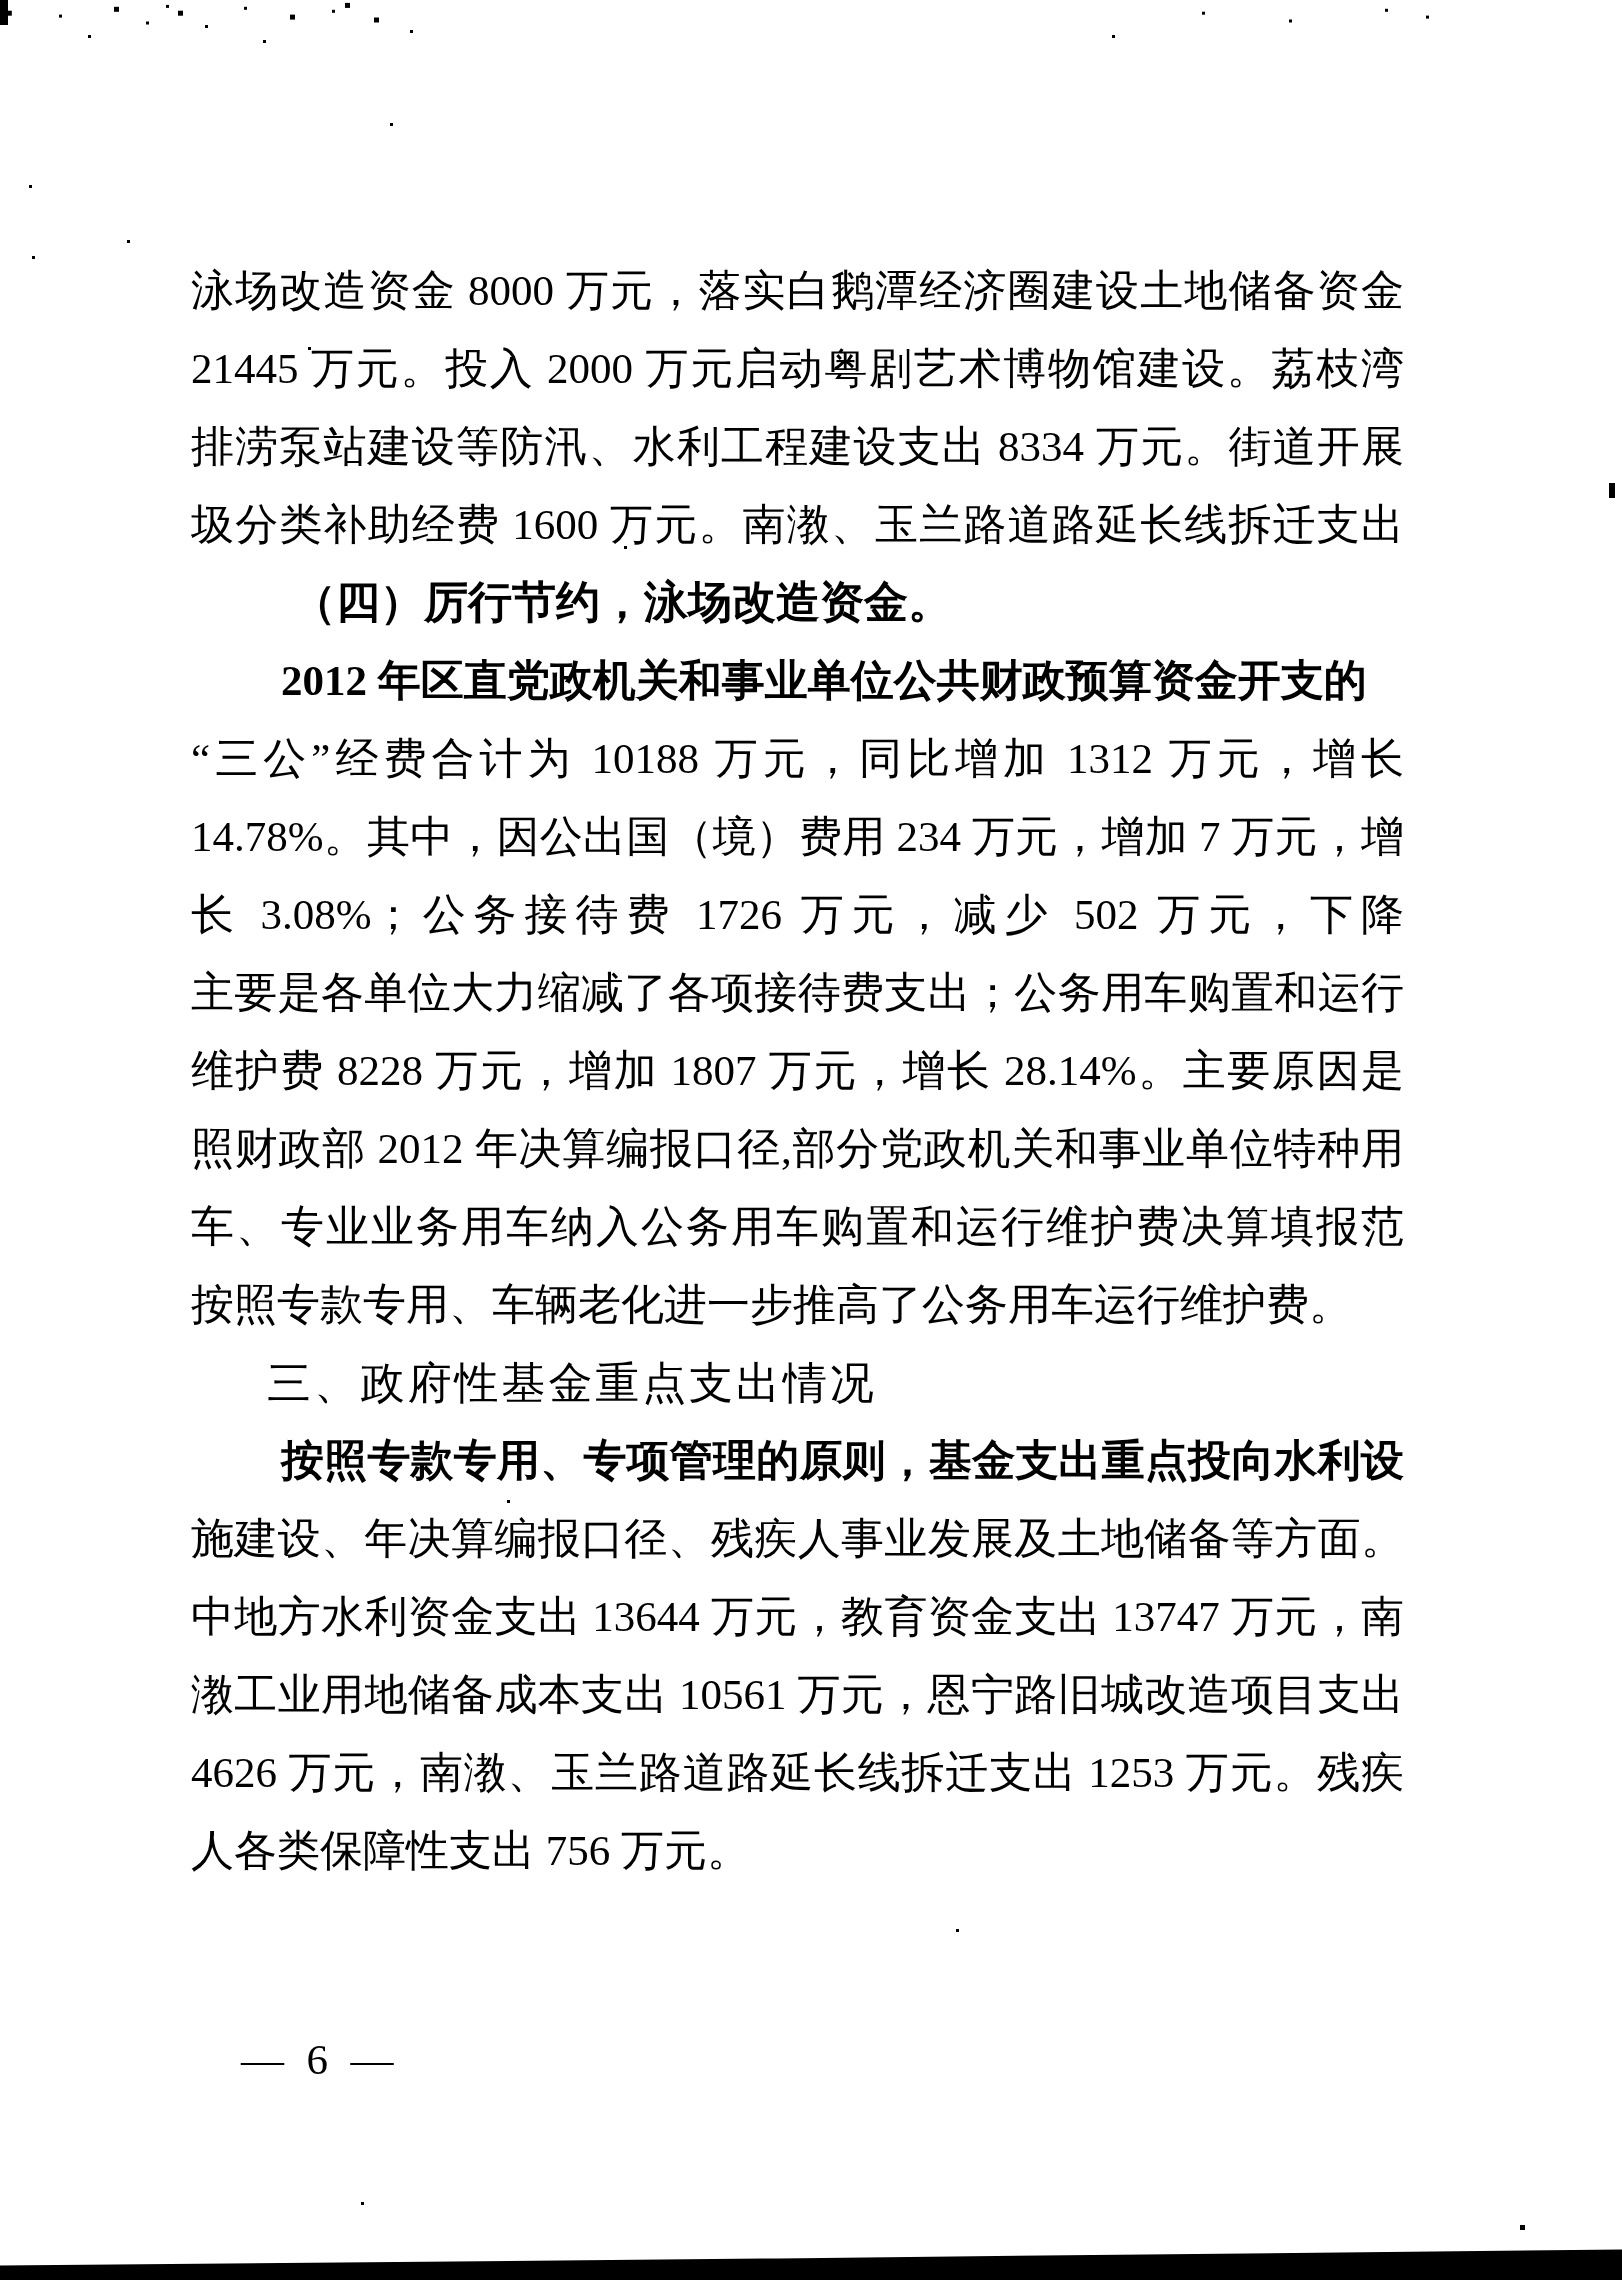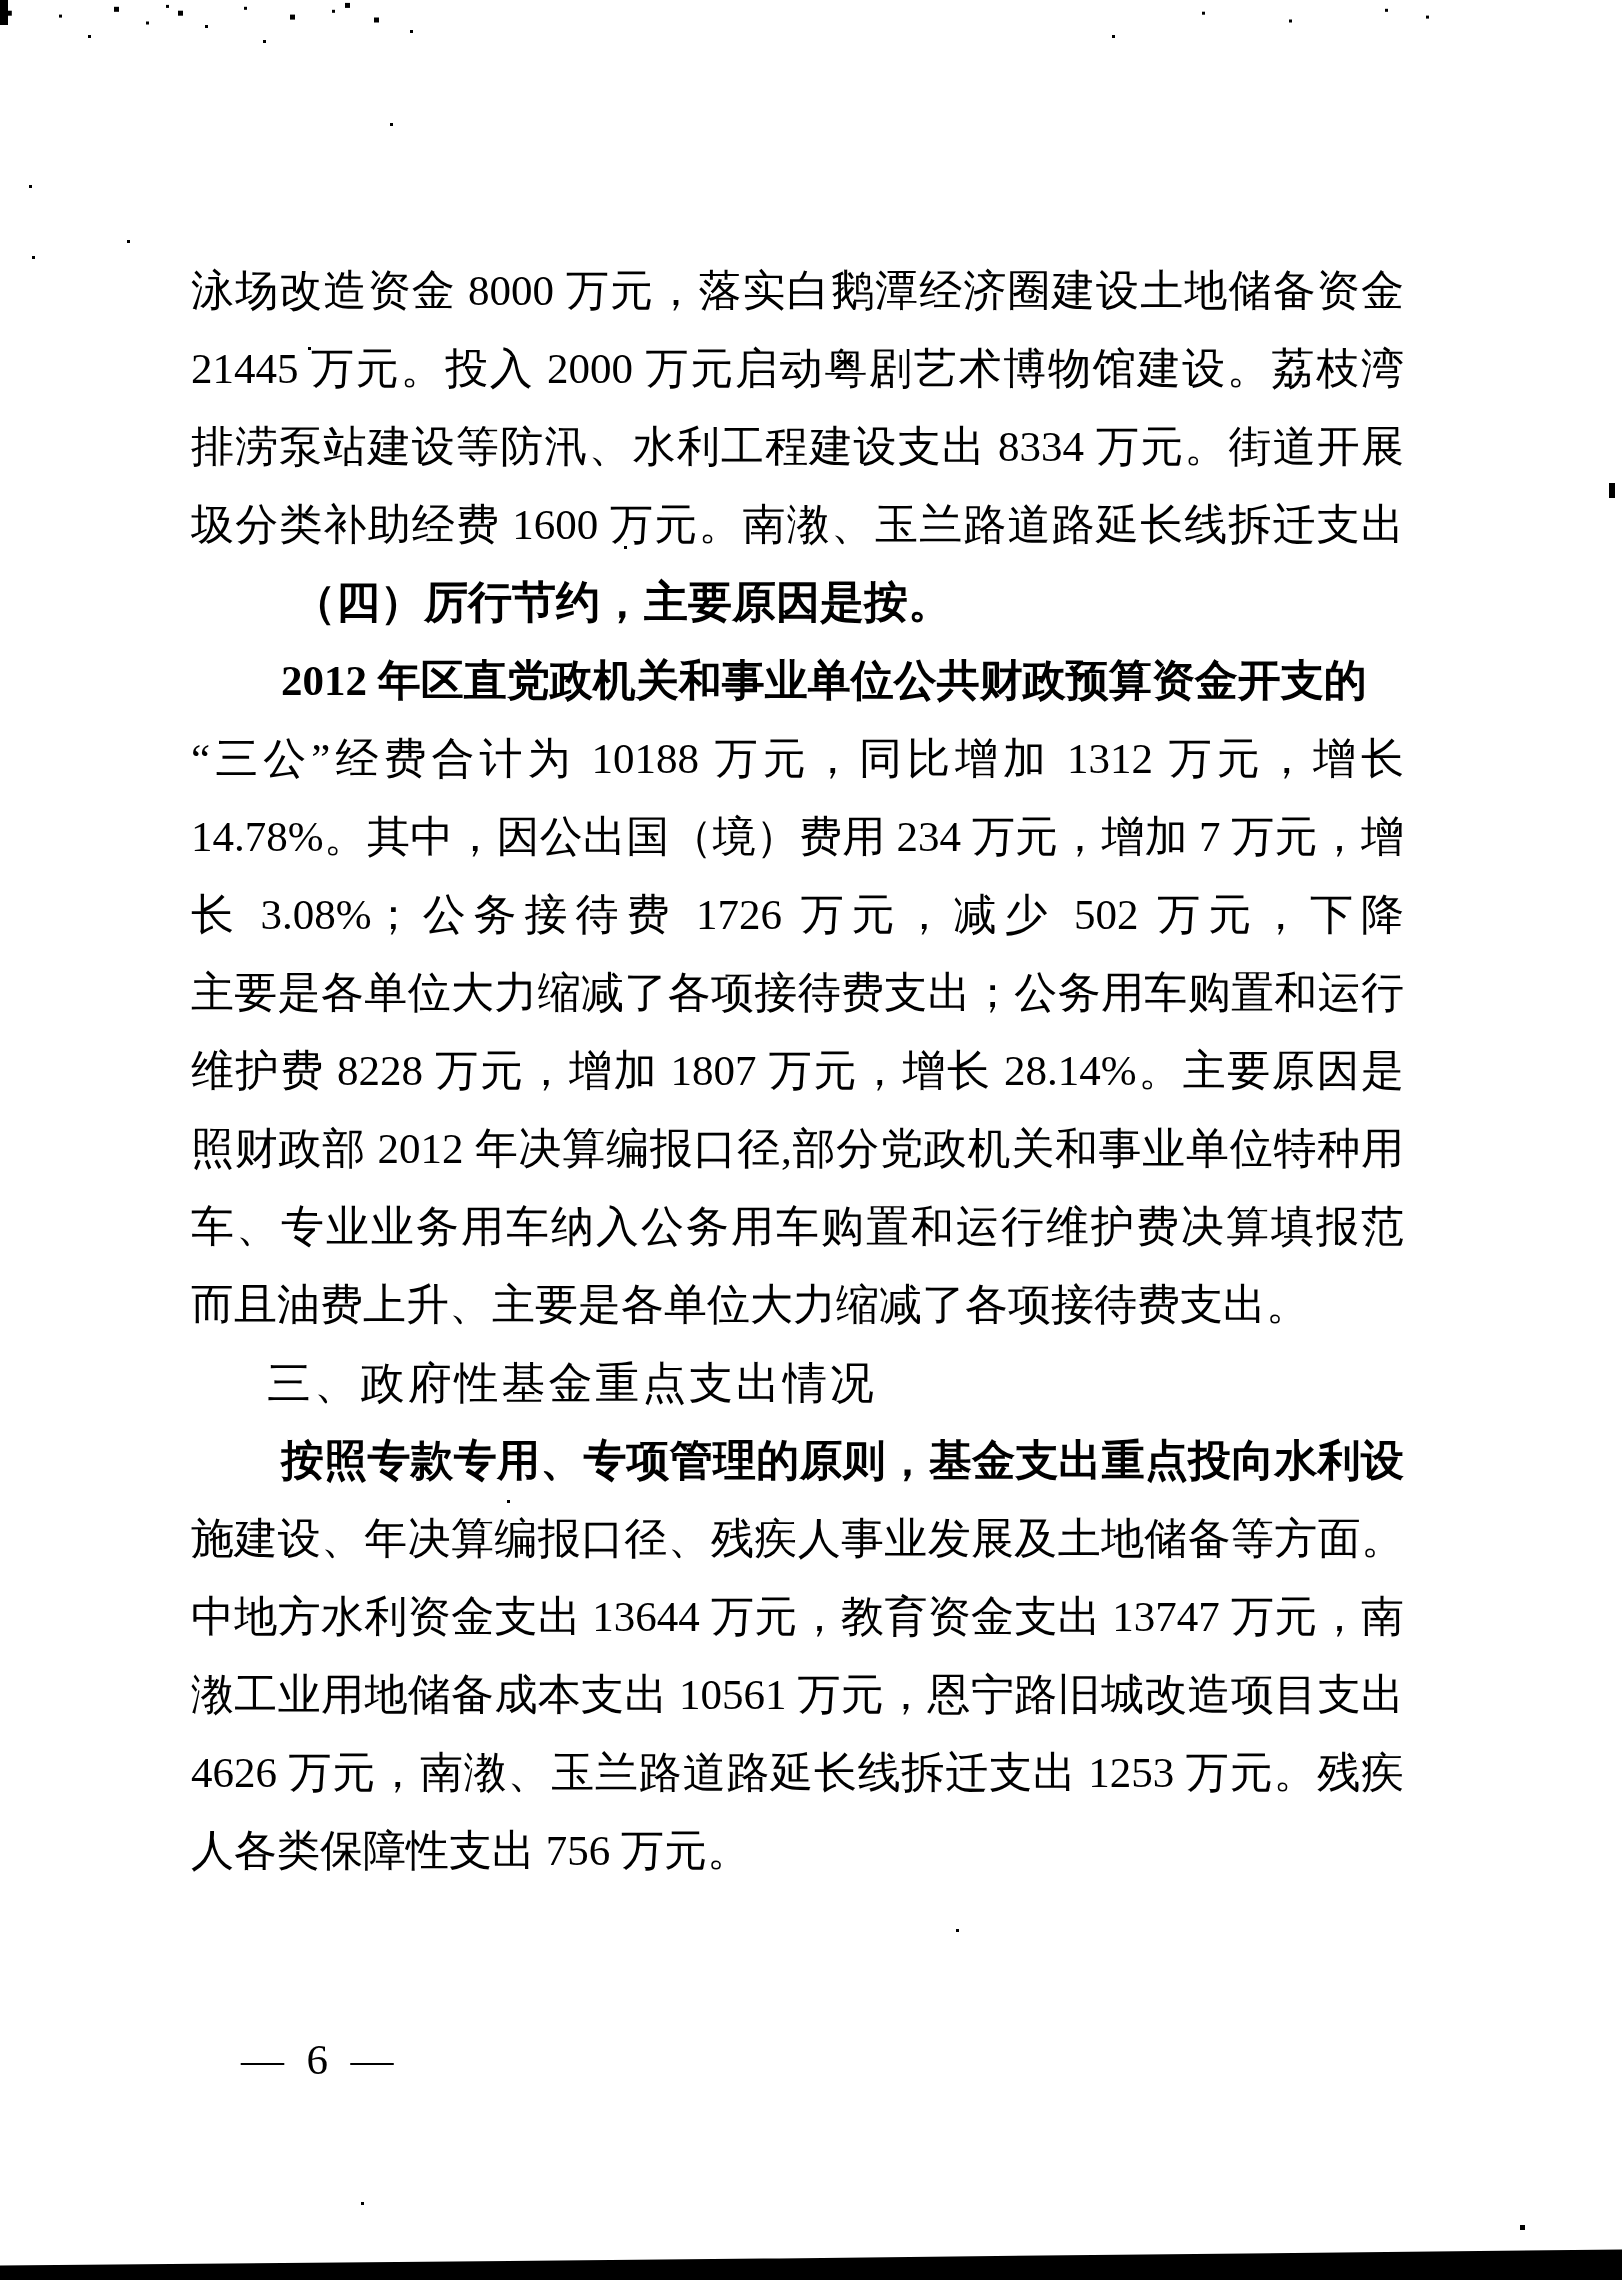--- a/index.html
+++ b/index.html
@@ -122,31 +122,31 @@
   <div class="speck"></div>
   <div class="corner-mark"></div>
   <div class="edge-dash"></div>
 
   <div class="textblock">
     <div class="line">泳场改造资金 8000 万元，落实白鹅潭经济圈建设土地储备资金</div>
     <div class="line">21445 万元。投入 2000 万元启动粤剧艺术博物馆建设。荔枝湾涌</div>
     <div class="line">排涝泵站建设等防汛、水利工程建设支出 8334 万元。街道开展垃</div>
     <div class="line">圾分类补助经费 1600 万元。南漖、玉兰路道路延长线拆迁支出</div>
 
-    <div class="line h-kai">（四）厉行节约，主要原因是按。</div>
+    <div class="line h-kai">（四）厉行节约，泳场改造资金。</div>
 
     <div class="line indent2 end">2012 年区直党政机关和事业单位公共财政预算资金开支的</div>
     <div class="line">“三公”经费合计为 10188 万元，同比增加 1312 万元，增长</div>
     <div class="line">14.78%。其中，因公出国（境）费用 234 万元，增加 7 万元，增</div>
     <div class="line">长 3.08%；公务接待费 1726 万元，减少 502 万元，下降 22.53%，</div>
     <div class="line">主要是各单位大力缩减了各项接待费支出；公务用车购置和运行</div>
     <div class="line">维护费 8228 万元，增加 1807 万元，增长 28.14%。主要原因是按</div>
     <div class="line">照财政部 2012 年决算编报口径,部分党政机关和事业单位特种用</div>
     <div class="line">车、专业业务用车纳入公务用车购置和运行维护费决算填报范围，</div>
-    <div class="line end">而且油费上升、主要是各单位大力缩减了各项接待费支出。</div>
+    <div class="line end">按照专款专用、车辆老化进一步推高了公务用车运行维护费。</div>
 
     <div class="line h-hei">三、政府性基金重点支出情况</div>
 
     <div class="line indent2">按照专款专用、专项管理的原则，基金支出重点投向水利设</div>
     <div class="line">施建设、年决算编报口径、残疾人事业发展及土地储备等方面。其</div>
     <div class="line">中地方水利资金支出 13644 万元，教育资金支出 13747 万元，南</div>
     <div class="line">漖工业用地储备成本支出 10561 万元，恩宁路旧城改造项目支出</div>
     <div class="line">4626 万元，南漖、玉兰路道路延长线拆迁支出 1253 万元。残疾</div>
     <div class="line end">人各类保障性支出 756 万元。</div>
   </div>

